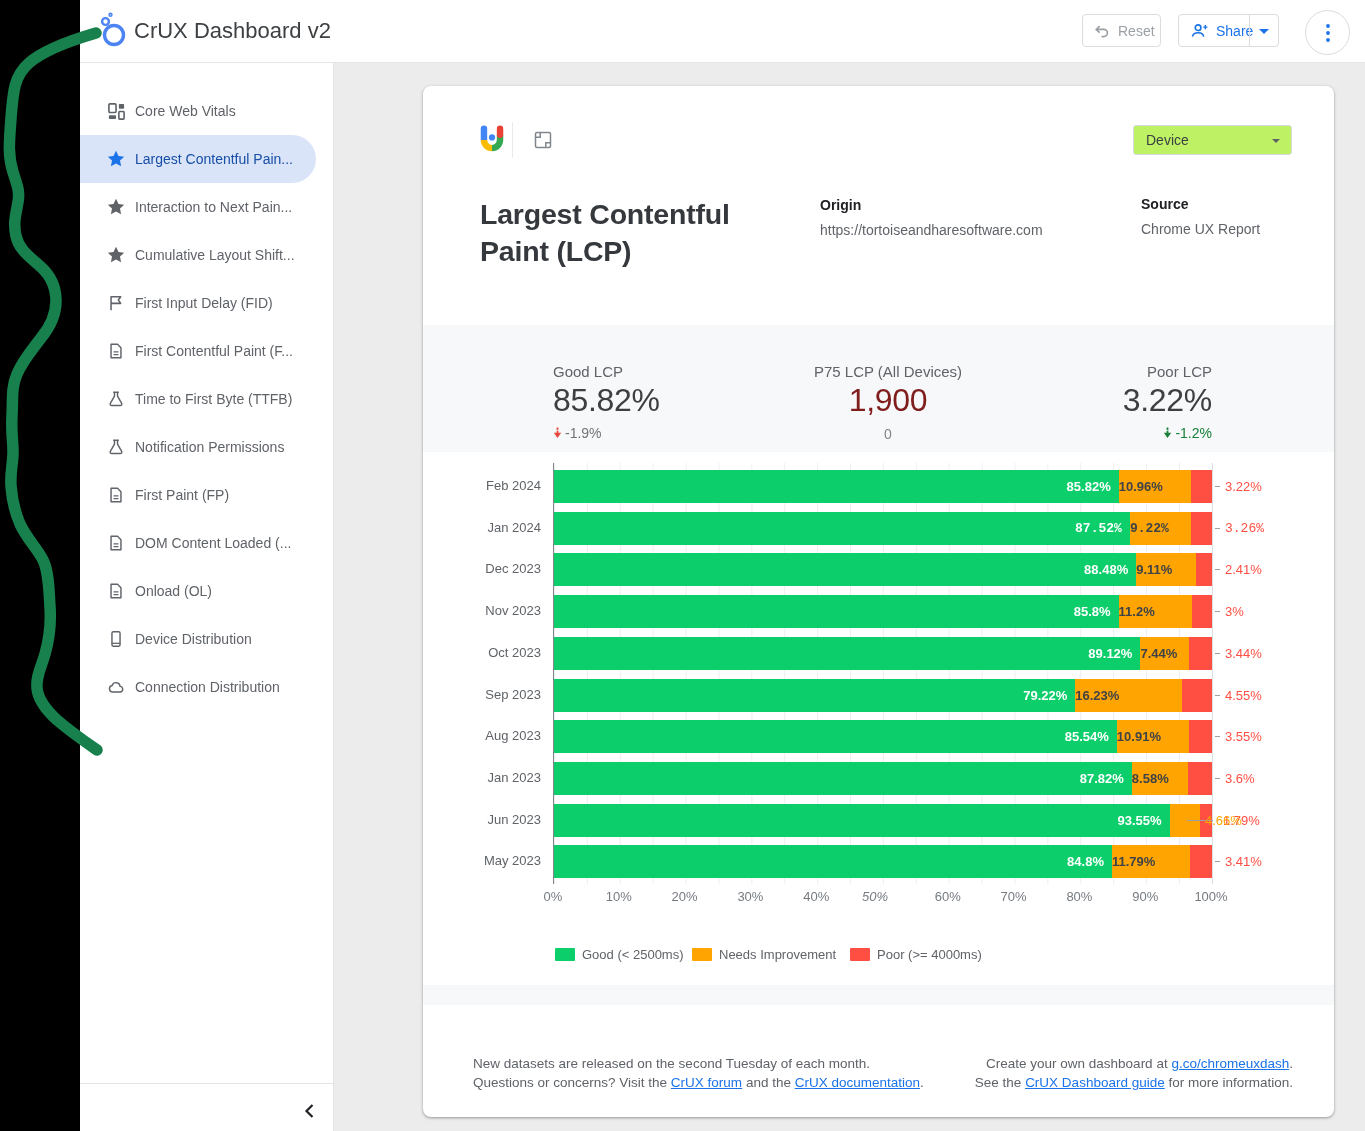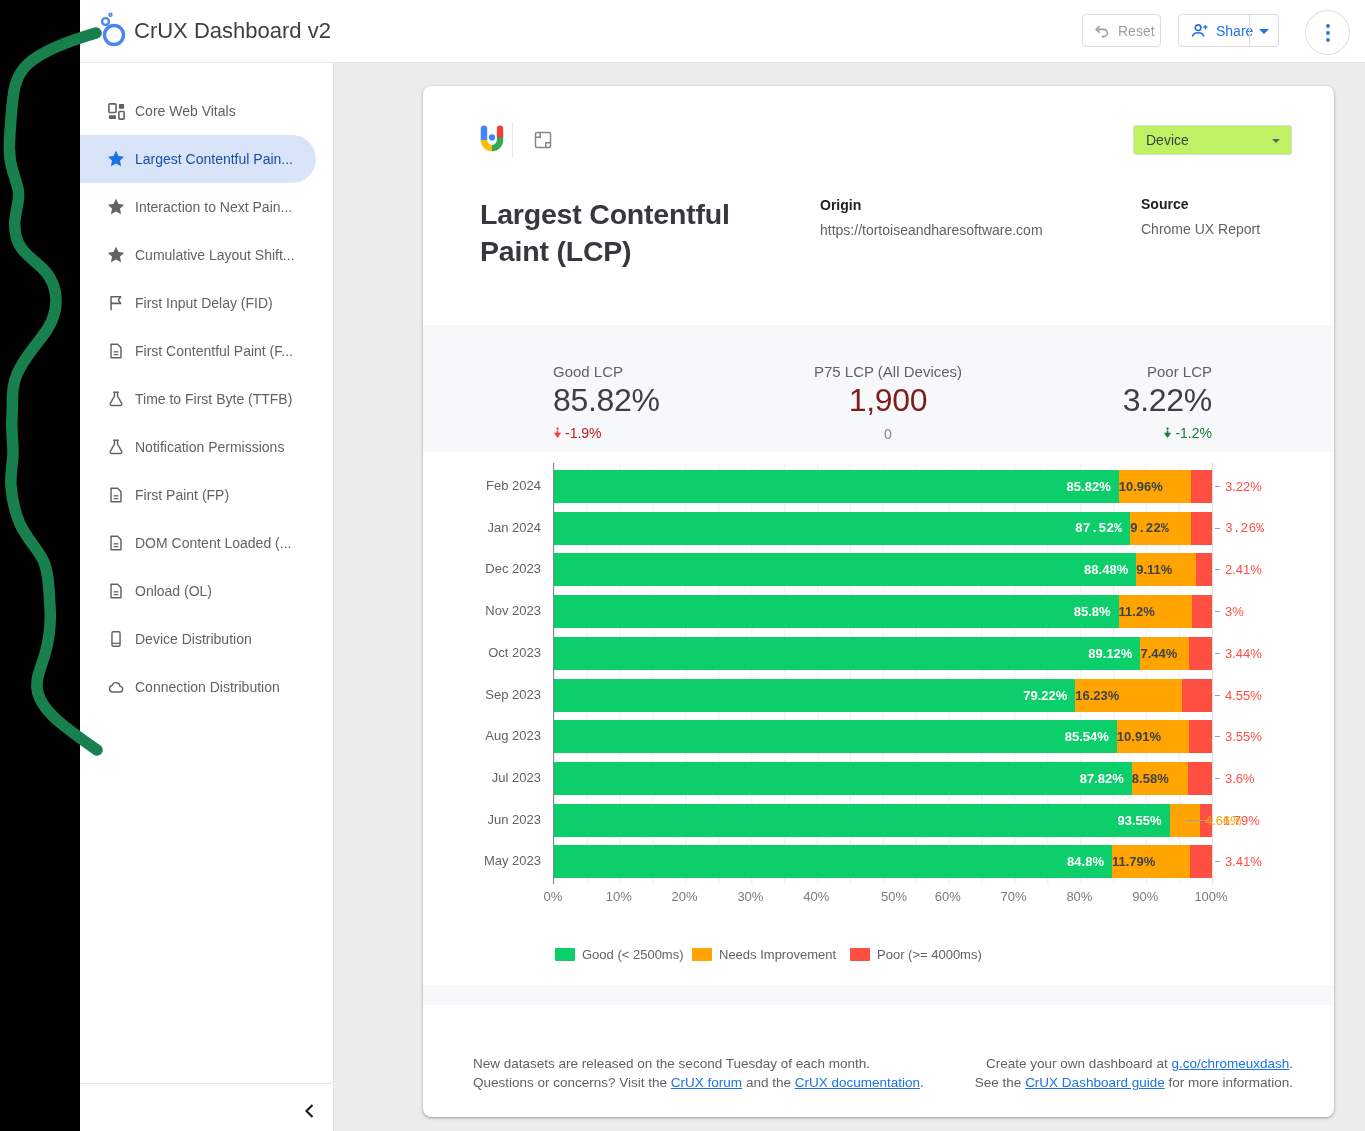--- a/index.html
+++ b/index.html
@@ -41,21 +41,21 @@
   .meta-label{position:absolute;font-size:14px;font-weight:700;color:#202124;}
   .meta-value{position:absolute;font-size:14px;color:#5f6368;}
 
   .gray-section{position:absolute;left:0;top:239px;width:911px;height:680px;background:#f7f8f9;}
   .chart-whitebox{position:absolute;left:0;top:366px;width:911px;height:533px;background:#fff;}
 
   
   .stat-label{font-size:15px;color:#5f6368;}
   .stat-value{font-size:32px;color:#3c4043;letter-spacing:-0.3px;}
   .stat-change{font-size:14px;display:flex;align-items:center;gap:3px;}
-  .red-t{color:#b91c1c;} .green-t{color:#188038;}
+  .red-t{color:#737373;} .green-t{color:#188038;}
   .stat-col{position:absolute;}
 
   
   .plot{position:absolute;left:130px;top:377px;width:658px;height:421px;border-left:1px solid #80868b;border-right:1px solid #dcdee1;background-image:linear-gradient(to right,#eceef0 1px,transparent 1px);background-size:32.9px 100%;box-sizing:content-box;}
   .bar-row{position:absolute;left:0;height:33px;width:658px;}
   .seg{position:absolute;top:0;height:33px;}
   .lbl{position:absolute;font-size:13px;line-height:33px;height:33px;white-space:nowrap;}
   .lbl-good{color:#fff;font-weight:700;text-align:right;}
   .lbl-ni{color:#3f4347;font-weight:700;text-align:left;}
   .lbl-poor{color:#ff4e42;font-weight:400;}
@@ -398,31 +398,31 @@
         </div>
       </div>
     <div id="month-labels">
         <div class="month-label" style="top: 392px;">Feb 2024</div>
         <div class="month-label" style="top: 433.7px;">Jan 2024</div>
         <div class="month-label" style="top: 475.4px;">Dec 2023</div>
         <div class="month-label" style="top: 517.1px;">Nov 2023</div>
         <div class="month-label" style="top: 558.8px;">Oct 2023</div>
         <div class="month-label" style="top: 600.5px;">Sep 2023</div>
         <div class="month-label" style="top: 642.2px;">Aug 2023</div>
-        <div class="month-label" style="top: 683.9px;">Jul 2023</div>
+        <div class="month-label" style="top: 683.9px;">Jan 2023</div>
         <div class="month-label" style="top: 725.6px;">Jun 2023</div>
         <div class="month-label" style="top: 767.3px;">May 2023</div>
       </div>
     <div id="x-ticks">
         <div class="x-tick" style="left: 100px;">0%</div>
         <div class="x-tick" style="left: 165.8px;">10%</div>
         <div class="x-tick" style="left: 231.6px;">20%</div>
         <div class="x-tick" style="left: 297.4px;">30%</div>
         <div class="x-tick" style="left: 363.2px;">40%</div>
-        <div class="x-tick" style="left: 441px;">50%</div>
+        <div class="x-tick" style="left: 422px; font-style: italic;">50%</div>
         <div class="x-tick" style="left: 494.8px;">60%</div>
         <div class="x-tick" style="left: 560.6px;">70%</div>
         <div class="x-tick" style="left: 626.4px;">80%</div>
         <div class="x-tick" style="left: 692.2px;">90%</div>
         <div class="x-tick" style="left: 758px;">100%</div>
       </div>
     <div id="legend">
         <div class="legend-item" style="left: 132px;">
           <span class="swatch" style="background: rgb(12, 206, 107);"></span>
           <span>Good (&lt; 2500ms)</span>

